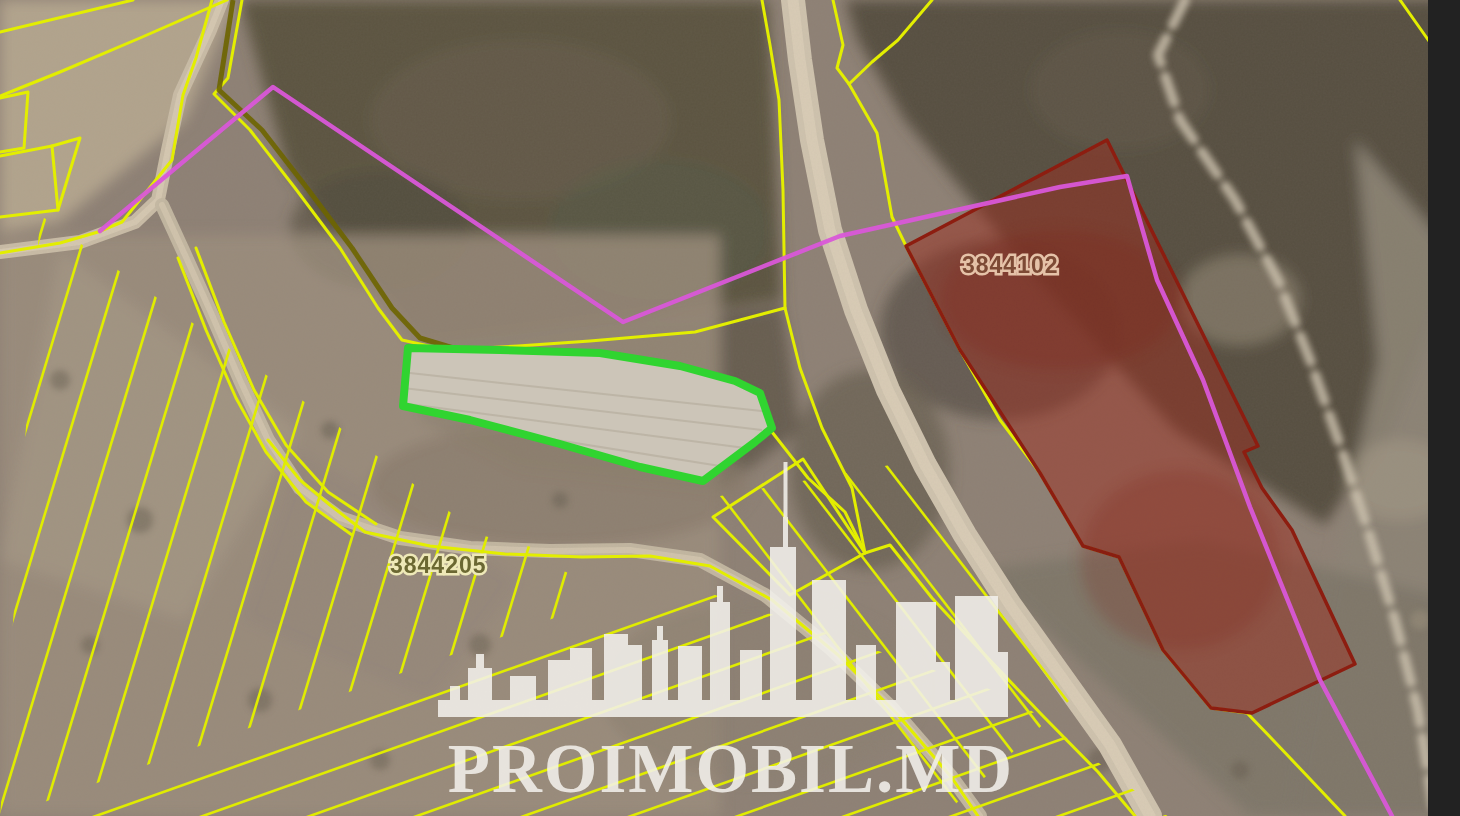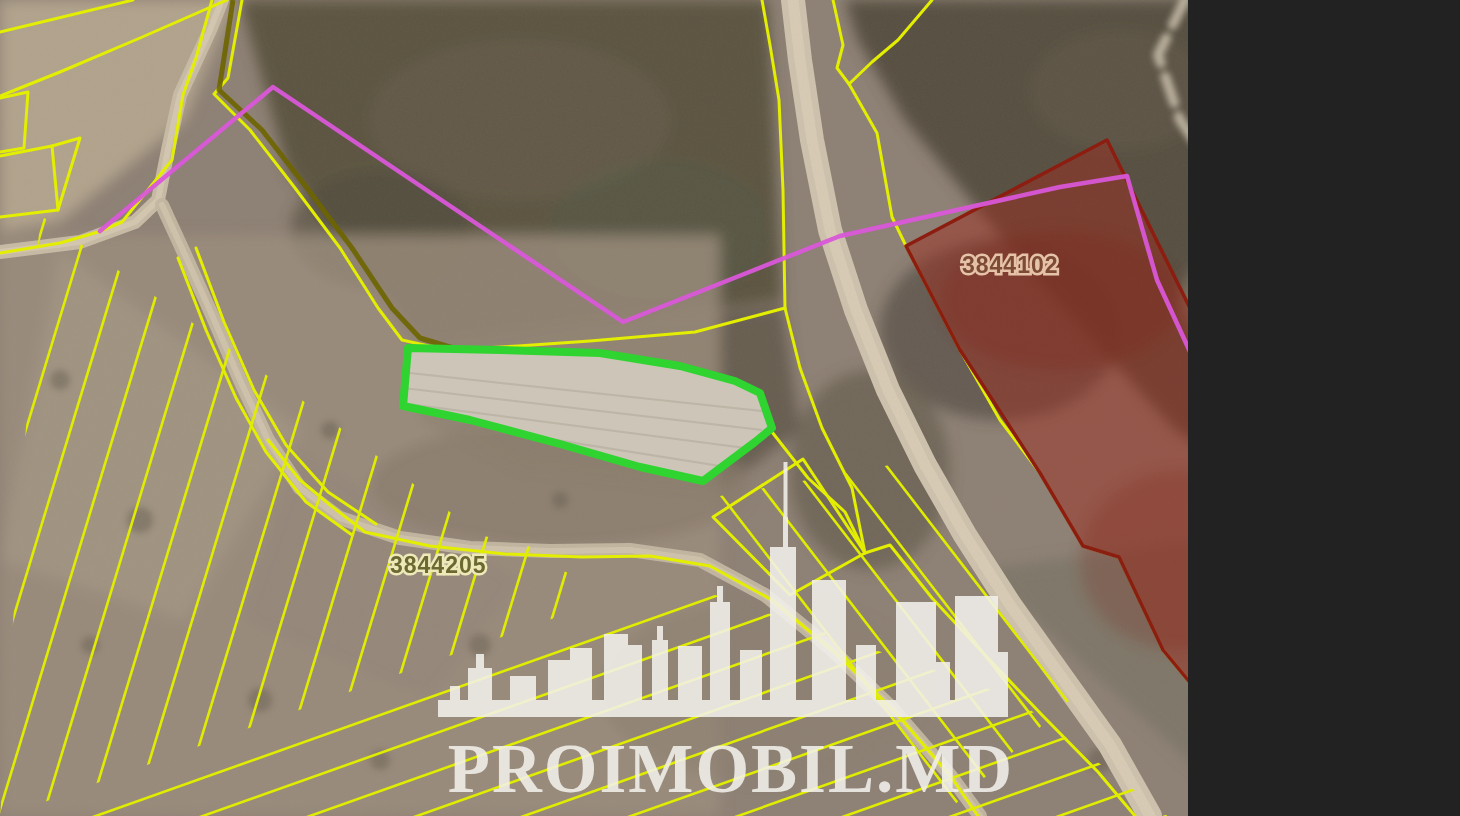--- a/index.html
+++ b/index.html
@@ -1,16 +1,16 @@
 <!DOCTYPE html>
 <html><head>
 <meta charset="utf-8">
 <style>
   html,body{margin:0;padding:0;background:#222;}
-  #stage{position:relative;width:1188px;height:816px;overflow:hidden;
+  #stage{position:relative;width:1428px;height:816px;overflow:hidden;
          font-family:"Liberation Sans",sans-serif;cursor:grab;}
   #stage svg{display:block;width:1460px;height:816px;}
   .cad-label{font-family:"Liberation Sans",sans-serif;font-weight:bold;
              font-size:23px;letter-spacing:1px;paint-order:stroke;}
   .wm-text{font-family:"Liberation Serif",serif;font-weight:bold;
            font-size:69px;letter-spacing:2px;}
 </style>
 </head>
 <body>
 

